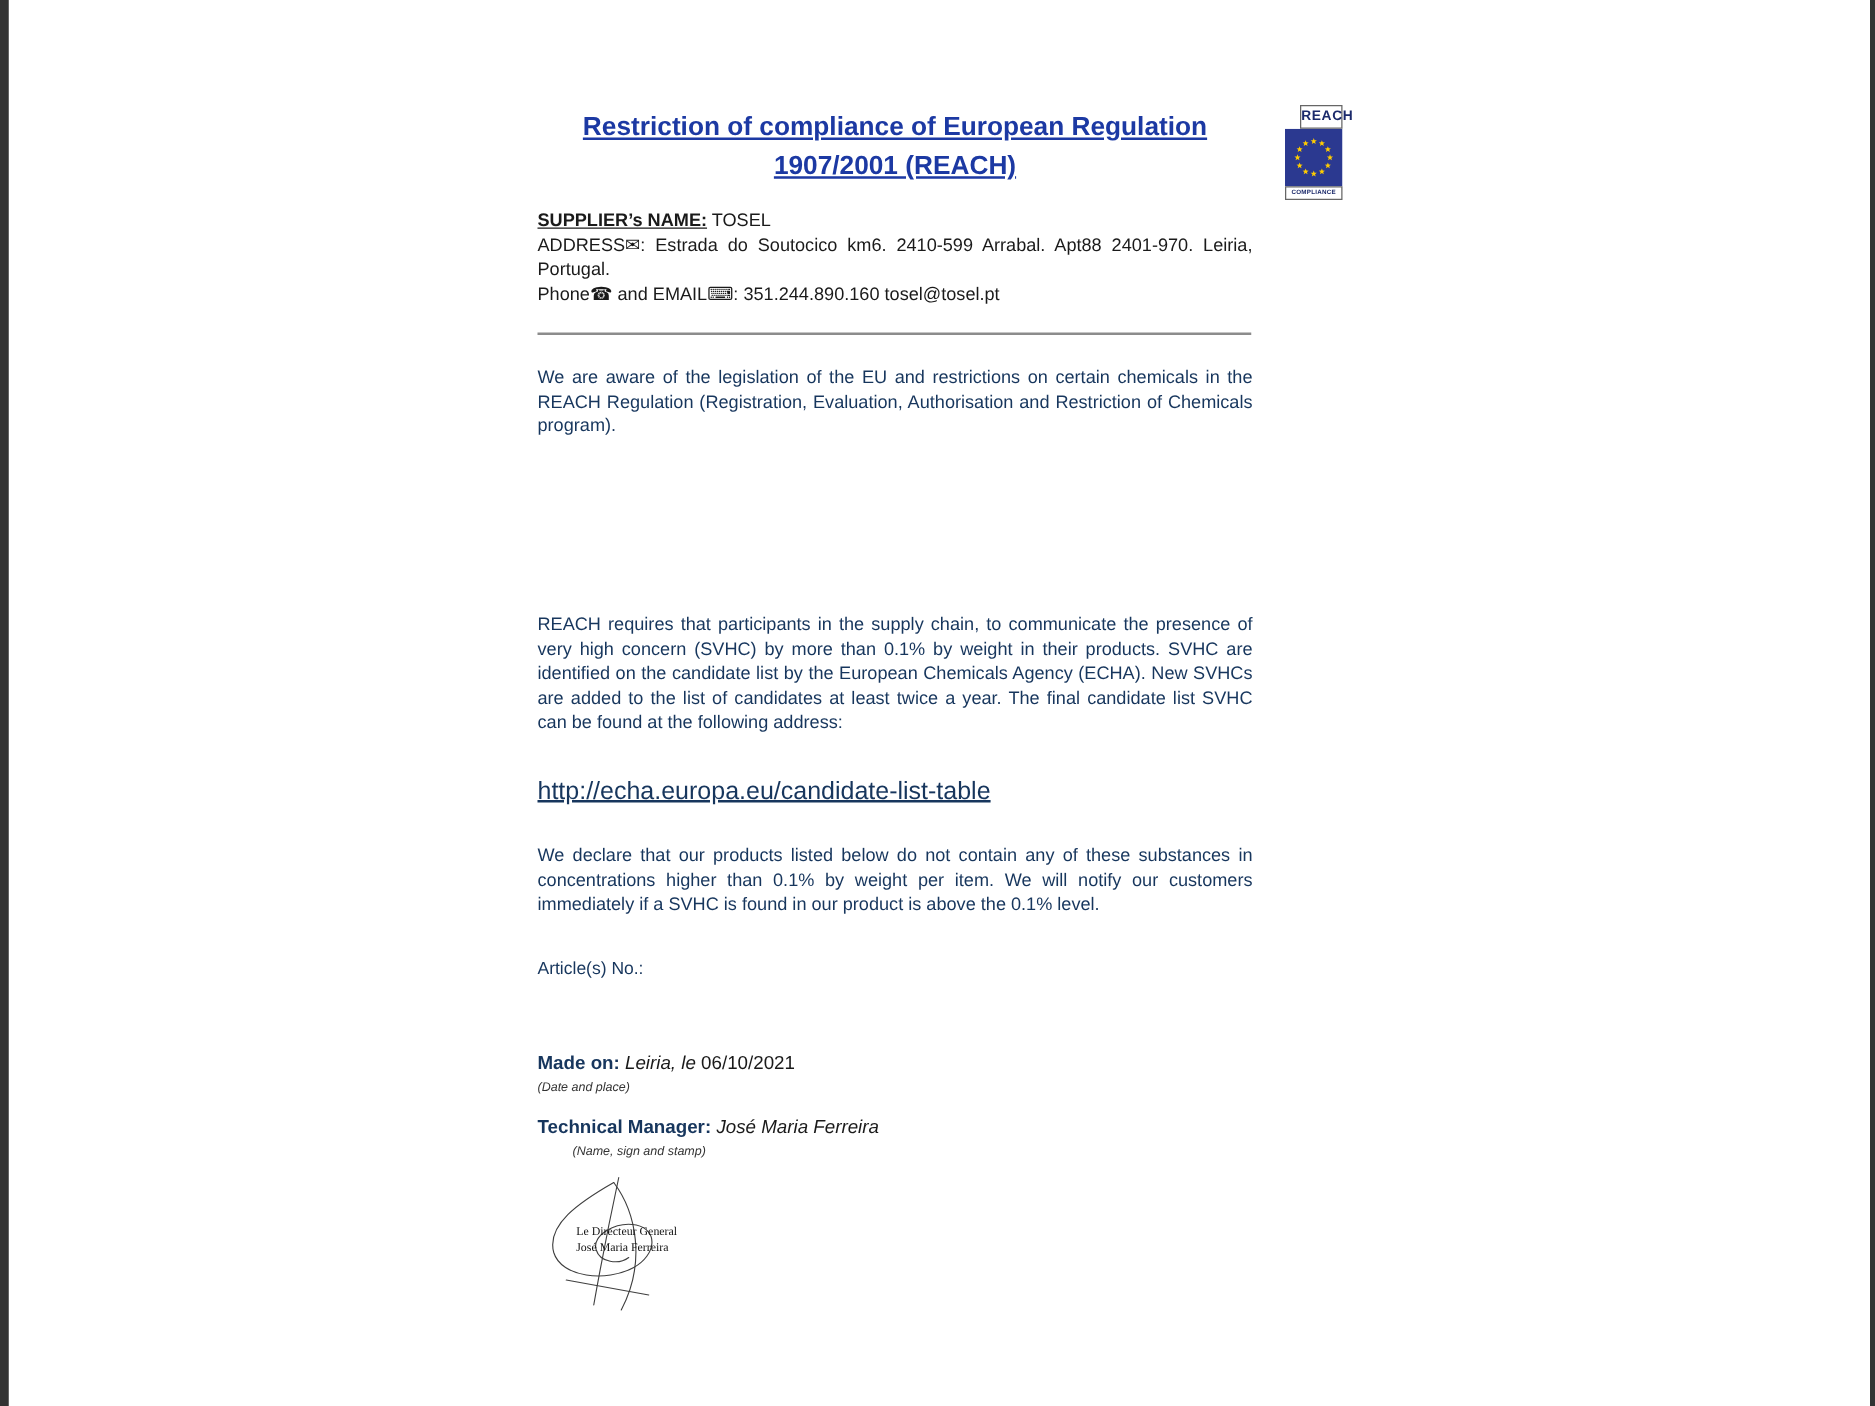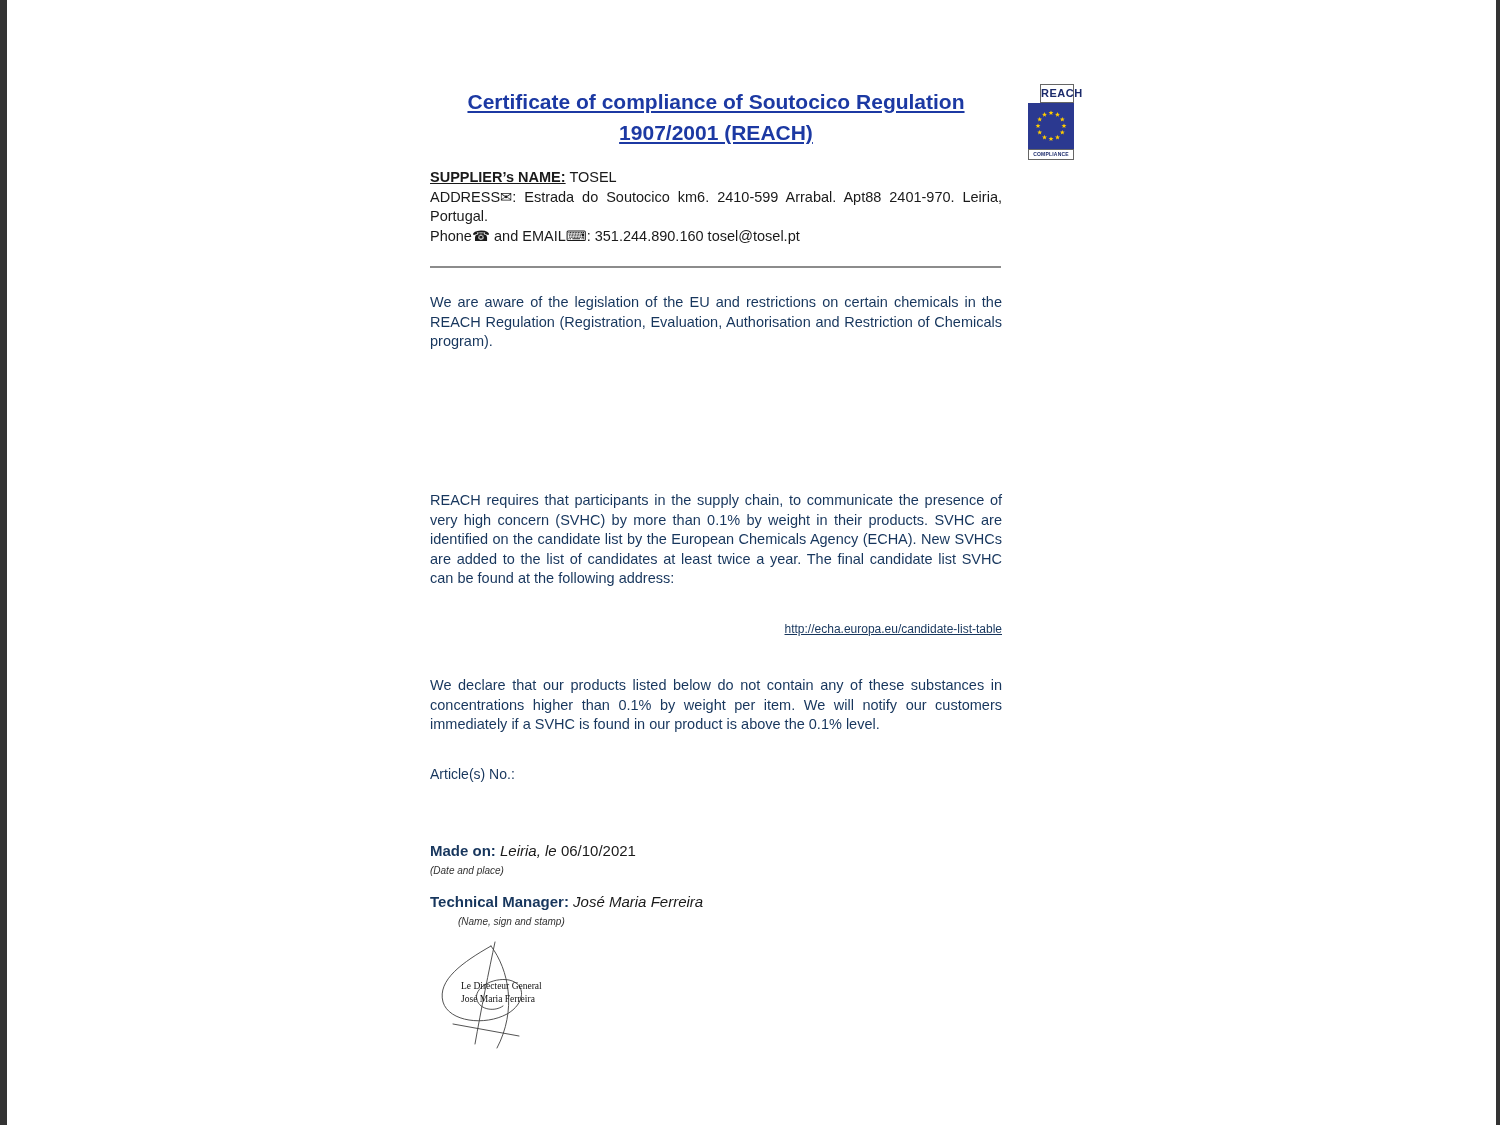--- a/index.html
+++ b/index.html
@@ -22,22 +22,22 @@
 
   .supplier{position:absolute;left:430px;top:168px;width:572px;color:#1a1a1a;
             font-size:14.5px;line-height:19.5px;text-align:justify;}
   .supplier .lbl{font-weight:bold;text-decoration:underline;}
 
   .rule{position:absolute;left:430px;top:266px;width:571px;height:2px;background:#8c8c8c;}
 
   .para{position:absolute;left:430px;width:572px;color:#17365d;font-size:14.5px;
         line-height:19.5px;text-align:justify;}
   .p1{top:293px;} .p2{top:386px;} .p3{top:491px;}
-  .link-line{position:absolute;left:430px;top:622px;width:572px;text-align:right;
-             font-size:12px;}
+  .link-line{position:absolute;left:430px;top:622px;width:572px;text-align:left;
+             font-size:20px;}
   .link-line a{color:#17365d;text-decoration:underline;cursor:pointer;}
   .p4{top:676px;}
   .article{position:absolute;left:430px;top:766px;width:572px;color:#17365d;font-size:14px;}
 
   .madeon{position:absolute;left:430px;top:842px;width:572px;font-size:15px;color:#1a1a1a;}
   .madeon .lbl, .manager .lbl{color:#17365d;font-weight:bold;}
   .madeon .place, .manager .val{font-style:italic;}
   .note{position:absolute;left:430px;width:572px;font-size:10px;font-style:italic;color:#333;}
   .n1{top:865px;} .n2{top:916px;padding-left:4px;margin-left:24px;}
   .manager{position:absolute;left:430px;top:893px;width:572px;font-size:15px;color:#1a1a1a;}
@@ -50,21 +50,21 @@
 </style>
 </head>
 <body>
 
 <div class="page">
 
   <div class="edge left"></div>
   <div class="edge right"></div>
 
   <div class="title-block">
-    <div><span class="u">Certificate of compliance of Soutocico Regulation</span></div>
+    <div><span class="u">Restriction of compliance of European Regulation</span></div>
     <div><span class="u">1907/2001 (REACH)</span></div>
   </div>
 
   <div class="logo">
     <div class="top-box">REACH</div>
     <svg class="flag" width="46" height="46" viewBox="0 0 46 46">
       <rect x="0" y="0" width="46" height="46" fill="#2b3990"></rect>
       <defs>
         <polygon id="star" points="0,-2.6 0.65,-0.89 2.47,-0.8 1.05,0.34 1.53,2.1 0,1.1 -1.53,2.1 -1.05,0.34 -2.47,-0.8 -0.65,-0.89" fill="#ffcc00"></polygon>
       </defs>

